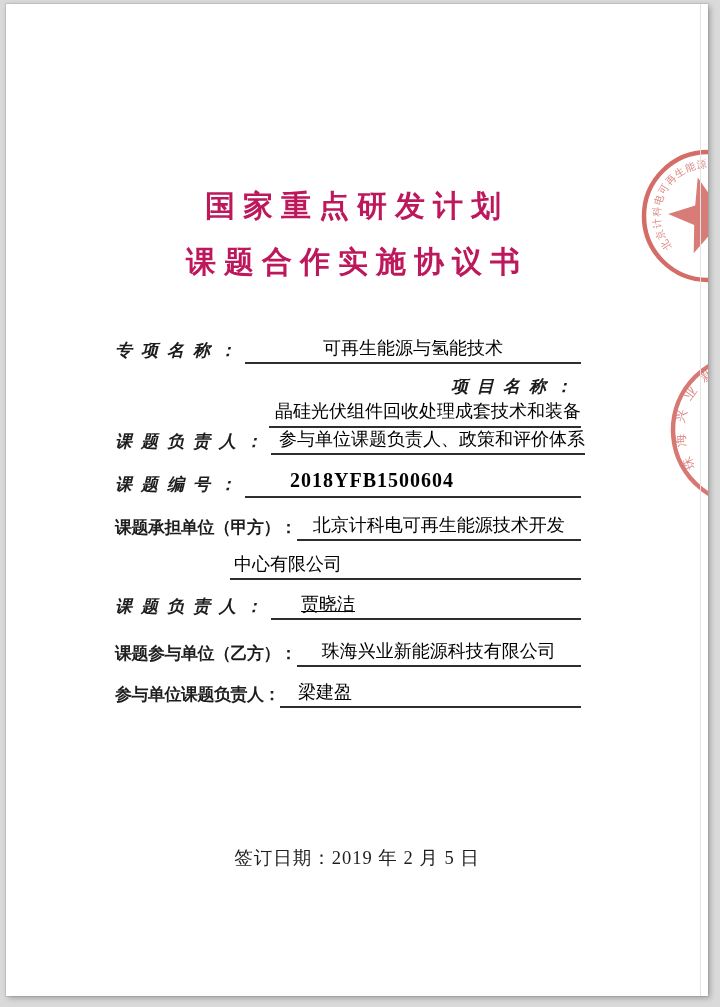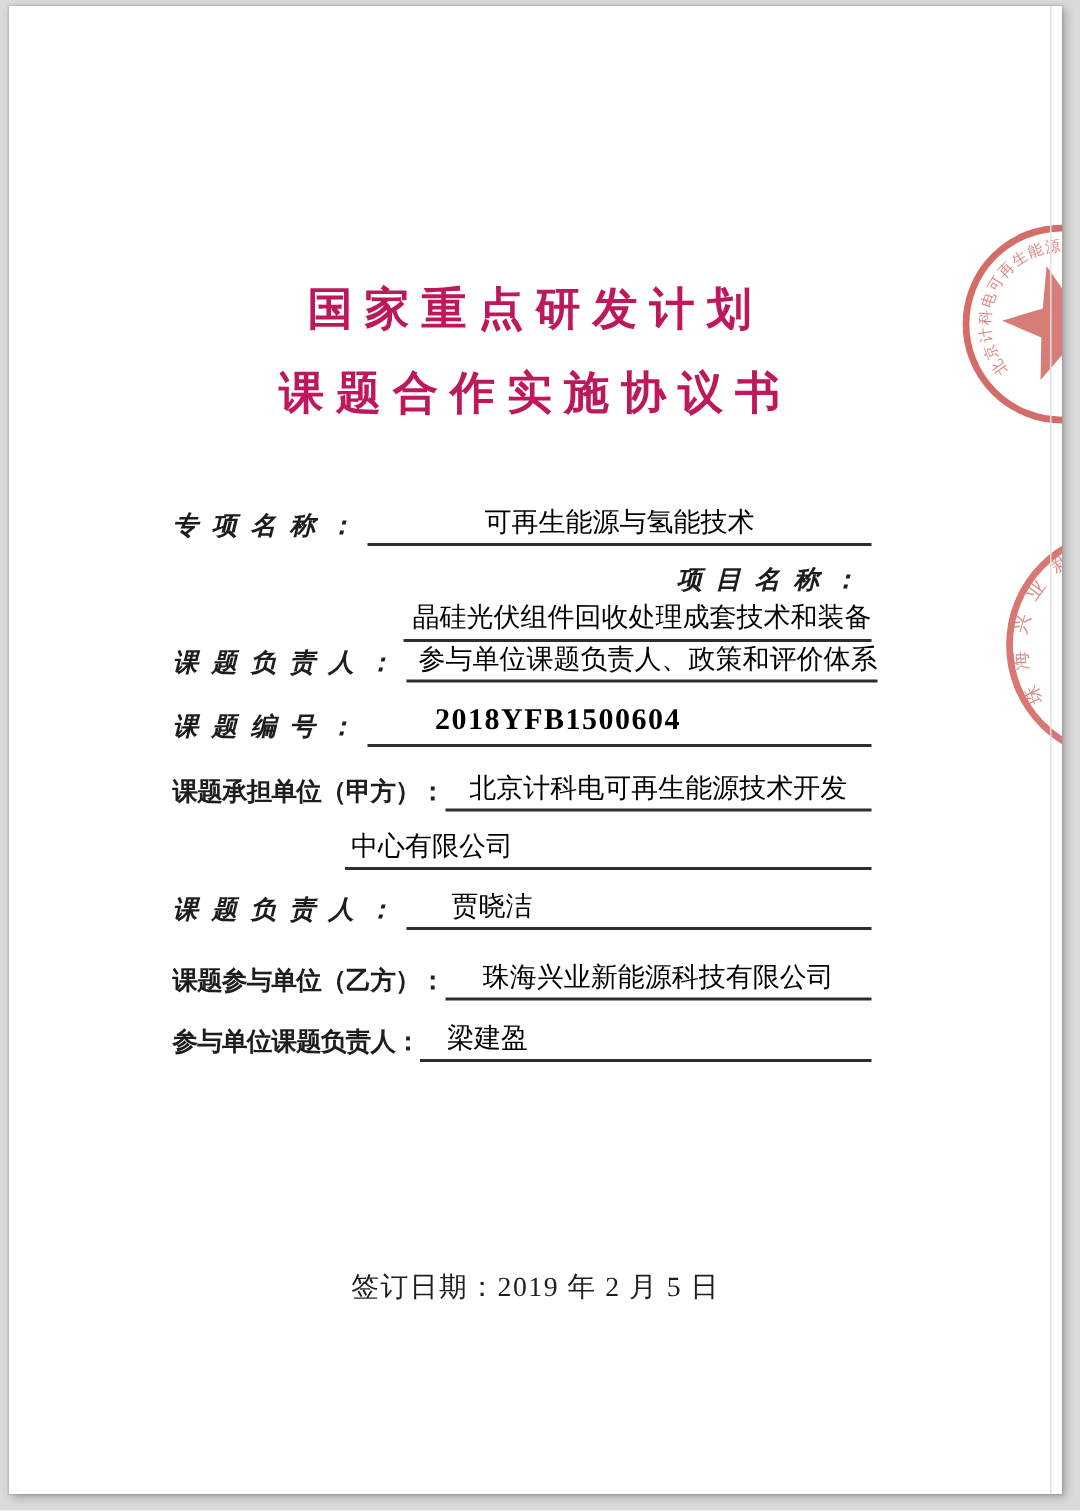--- a/index.html
+++ b/index.html
@@ -48,21 +48,21 @@
     font-size:18px;color:#000000;
     padding-bottom:3px;line-height:1.25;
     white-space:nowrap;
   }
   .val.center{text-align:center;}
   .val.num{font-size:20px;padding-left:45px;letter-spacing:1px;font-weight:bold;}
   .pl6{padding-left:6px;}
   .pl8{padding-left:8px;}
   .pl4{padding-left:4px;}
   .pl18{padding-left:18px;}
-  .pl30{padding-left:30px;}
+  .pl30{padding-left:30px;text-decoration:underline;}
   .r1{top:330px;}
   .r2{top:372px;flex-direction:column;}
   .r3{top:421px;}
   .r4{top:464px;}
   .r5{top:507px;}
   .r6{top:546px;left:224px;}
   .r7{top:586px;}
   .r8{top:633px;}
   .r9{top:674px;}
   .sign-date{

